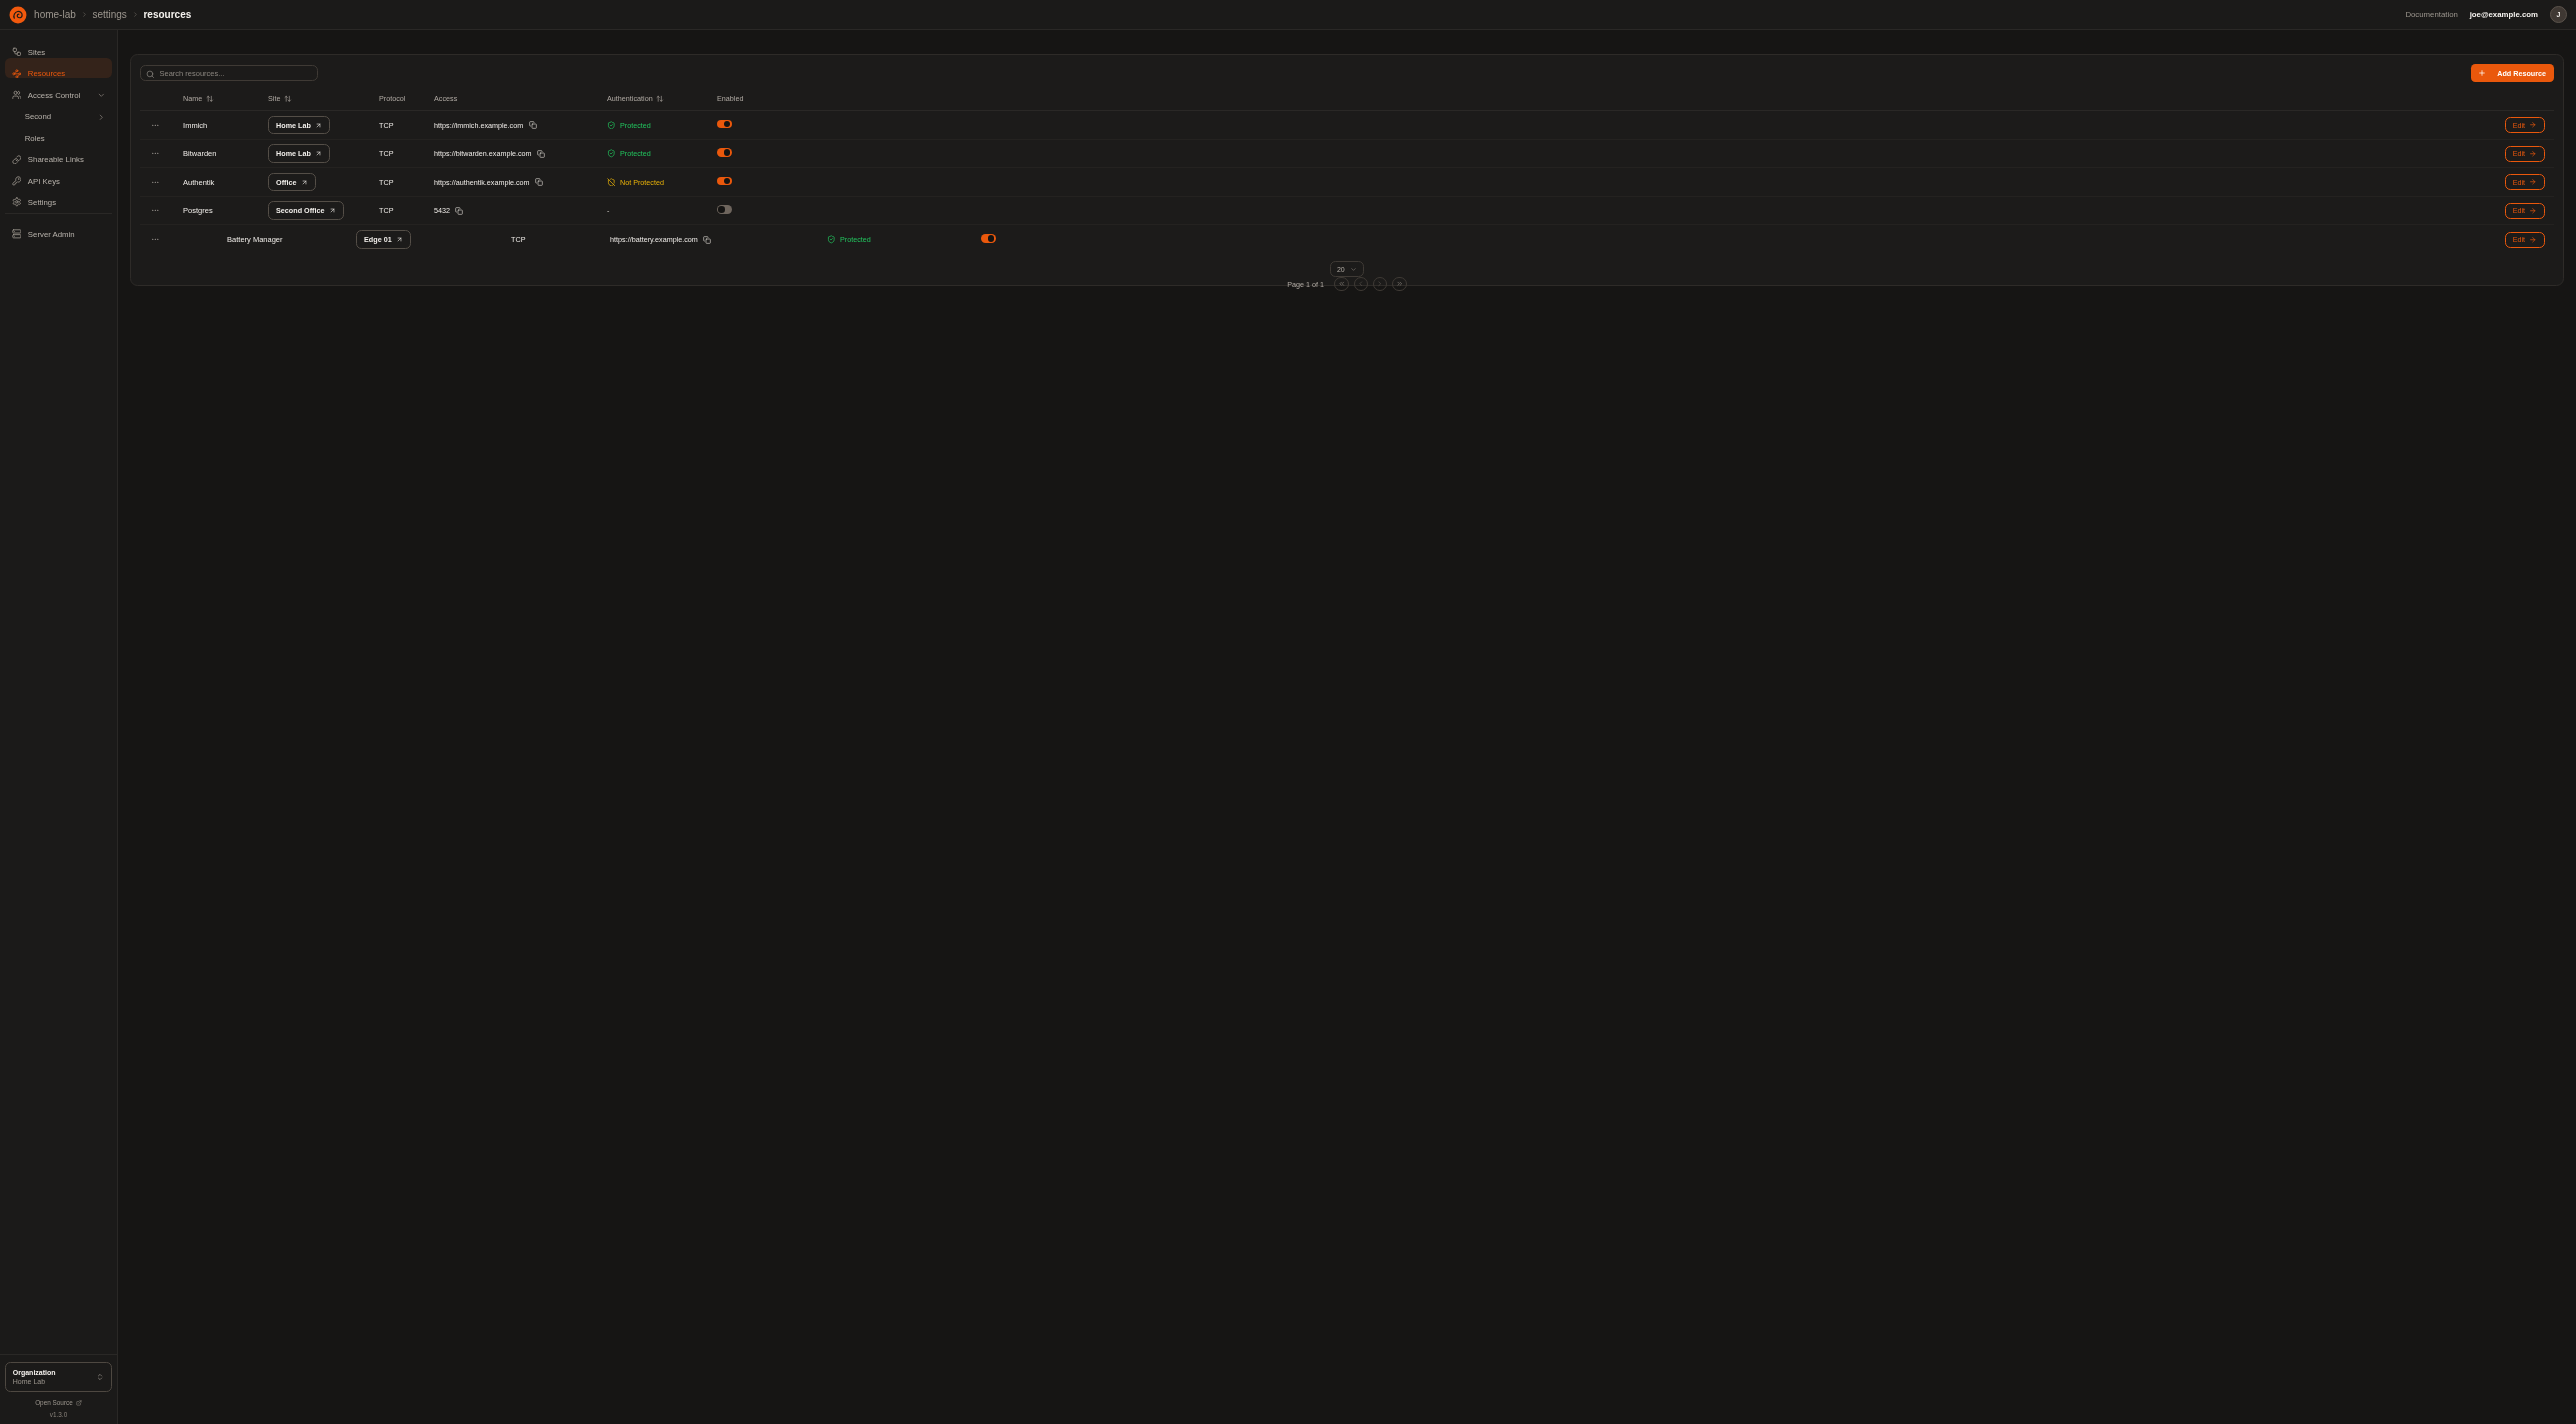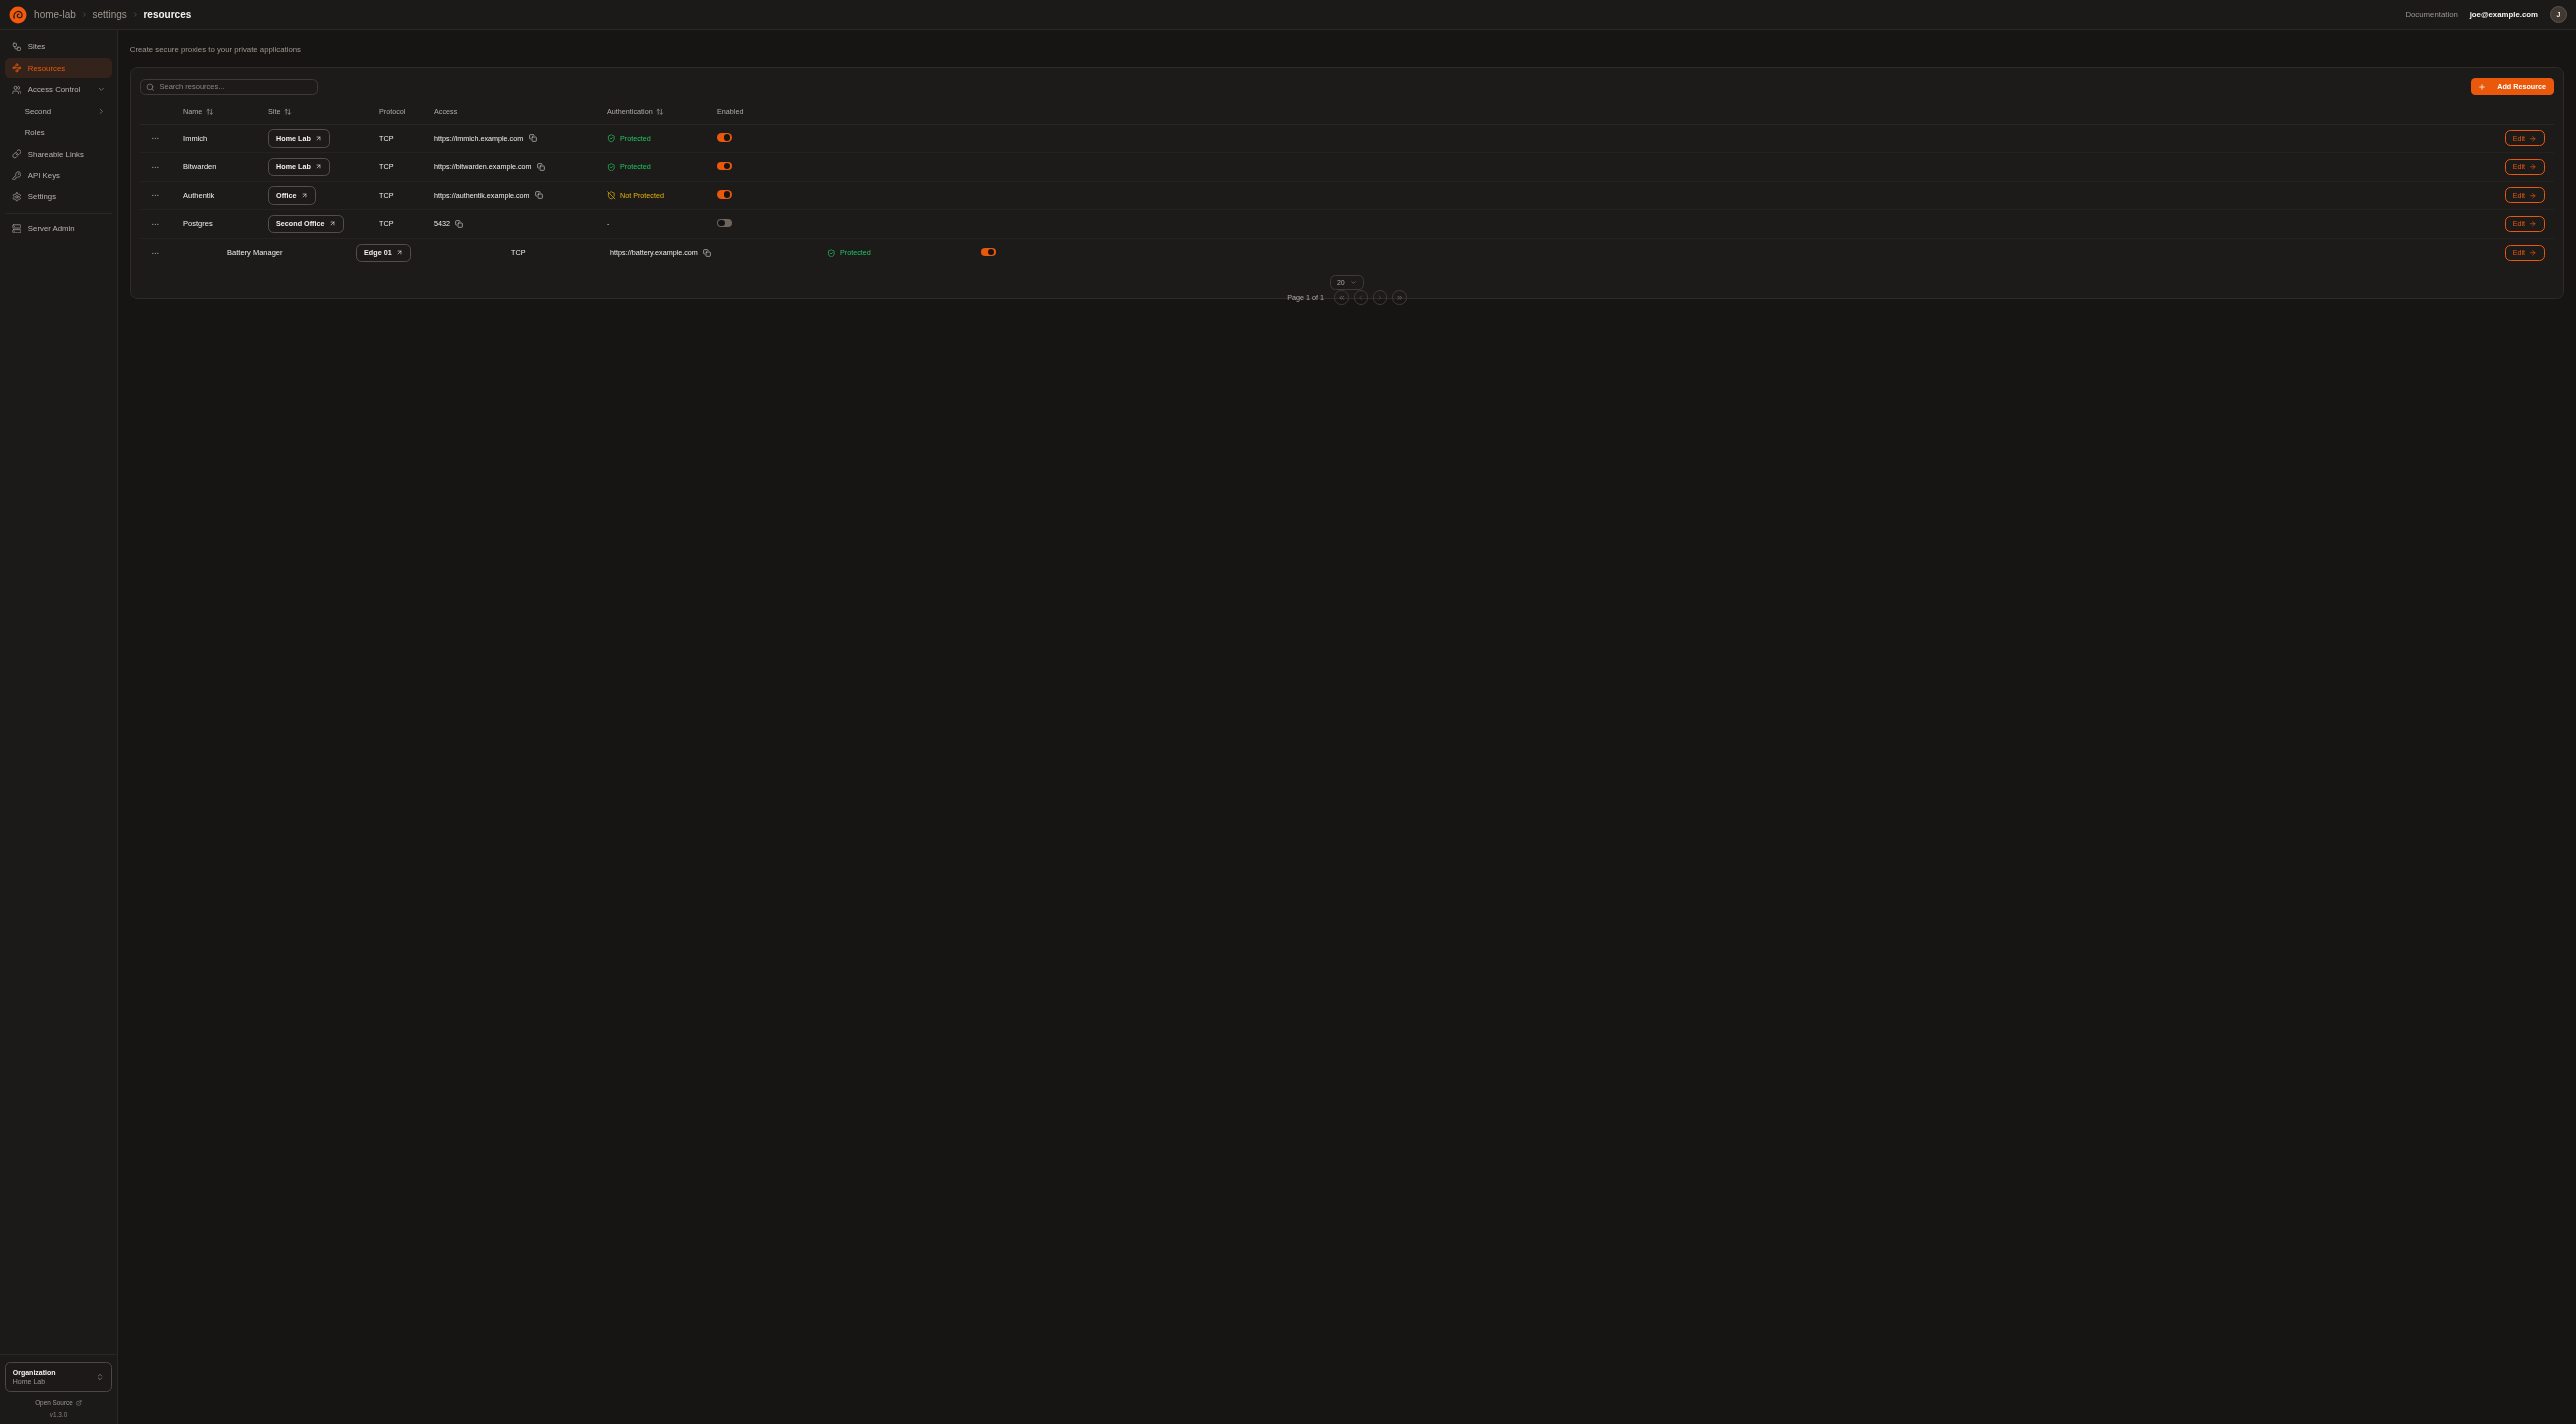--- a/index.html
+++ b/index.html
@@ -34,21 +34,21 @@
 
   
   .sidebar {
     position:fixed; top:30px; left:0; bottom:0; width:118px;
     background:#1b1a19; border-right:0.5px solid #2a2826;
     display:flex; flex-direction:column;
   }
   .nav { padding:6.4px 5.4px 0 5.4px; }
   .nav-item {
     height:20.4px; margin-bottom:1.1px; border-radius:5.4px;
-    display:flex; align-items:center; gap:6.4px; padding:0 6.4px;
+    display:flex; align-items:flex-end; gap:6.4px; padding:0 6.4px;
     color:#b8b2ab; font-size:7.8px; cursor:pointer;
   }
   .nav-item .nicon { width:9.7px; height:9.7px; color:#a19a92; flex:0 0 auto; }
   .nav-item.active { background:#34231a; color:#ea580c; font-weight:500; }
   .nav-item.active .nicon { color:#ea580c; }
   .nav-item .spacer { flex:1; }
   .nav-item .chev { width:8.6px; height:8.6px; color:#8a837b; }
   .nav-sub { padding-left:19.3px; }
   .nav-divider { height:0.5px; background:#2a2826; margin:5.4px 0; }
 
@@ -313,21 +313,20 @@
           <path d="M15 3h6v6"></path>
           <path d="M10 14 21 3"></path>
           <path d="M18 13v6a2 2 0 0 1-2 2H5a2 2 0 0 1-2-2V8a2 2 0 0 1 2-2h6"></path>
         </svg>
     </div>
     <div class="version">v1.3.0</div>
   </div>
 </aside>
 
 <main class="main">
-  <p class="page-sub">Create secure proxies to your private applications</p>
 
   <section class="card">
     <div class="toolbar">
       <div class="search-wrap">
         <svg class="sicon" viewBox="0 0 24 24" fill="none" stroke="currentColor" stroke-width="2" stroke-linecap="round" stroke-linejoin="round">
             <circle cx="11" cy="11" r="8"></circle>
             <path d="m21 21-4.3-4.3"></path>
           </svg>
         <input class="search-input" type="text" placeholder="Search resources..." style="">
       </div>

